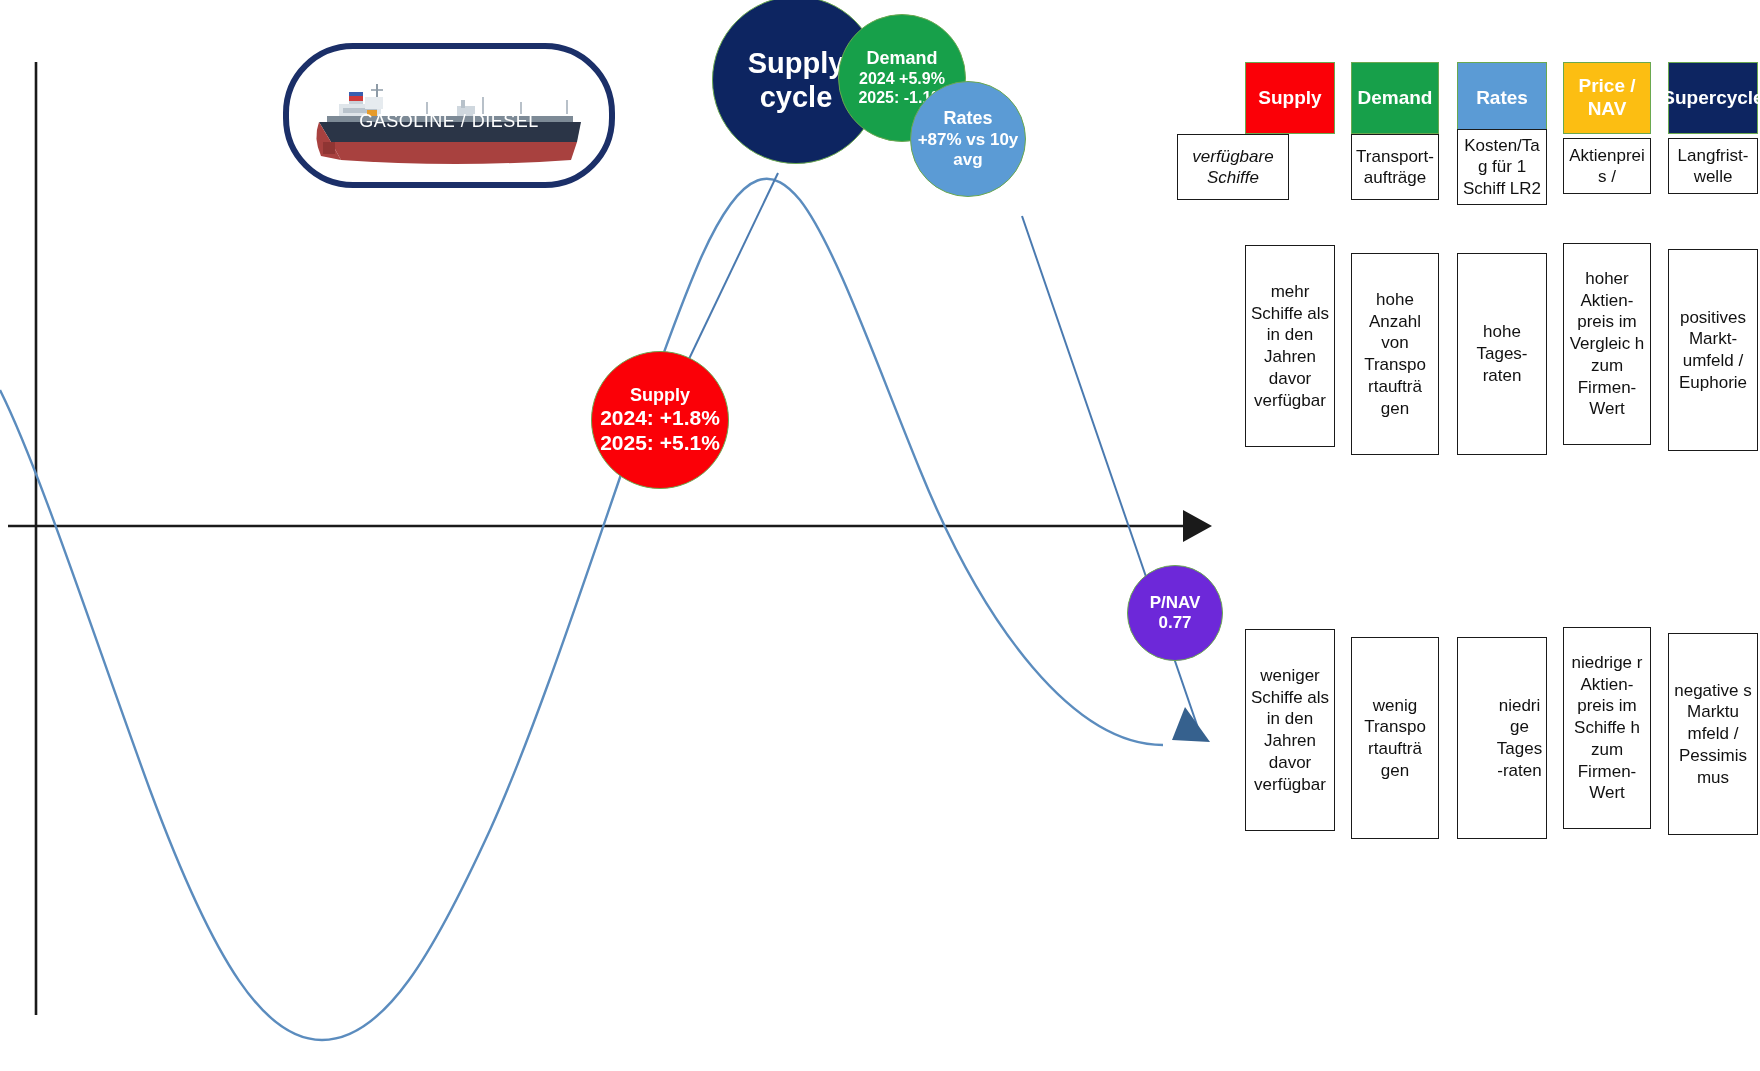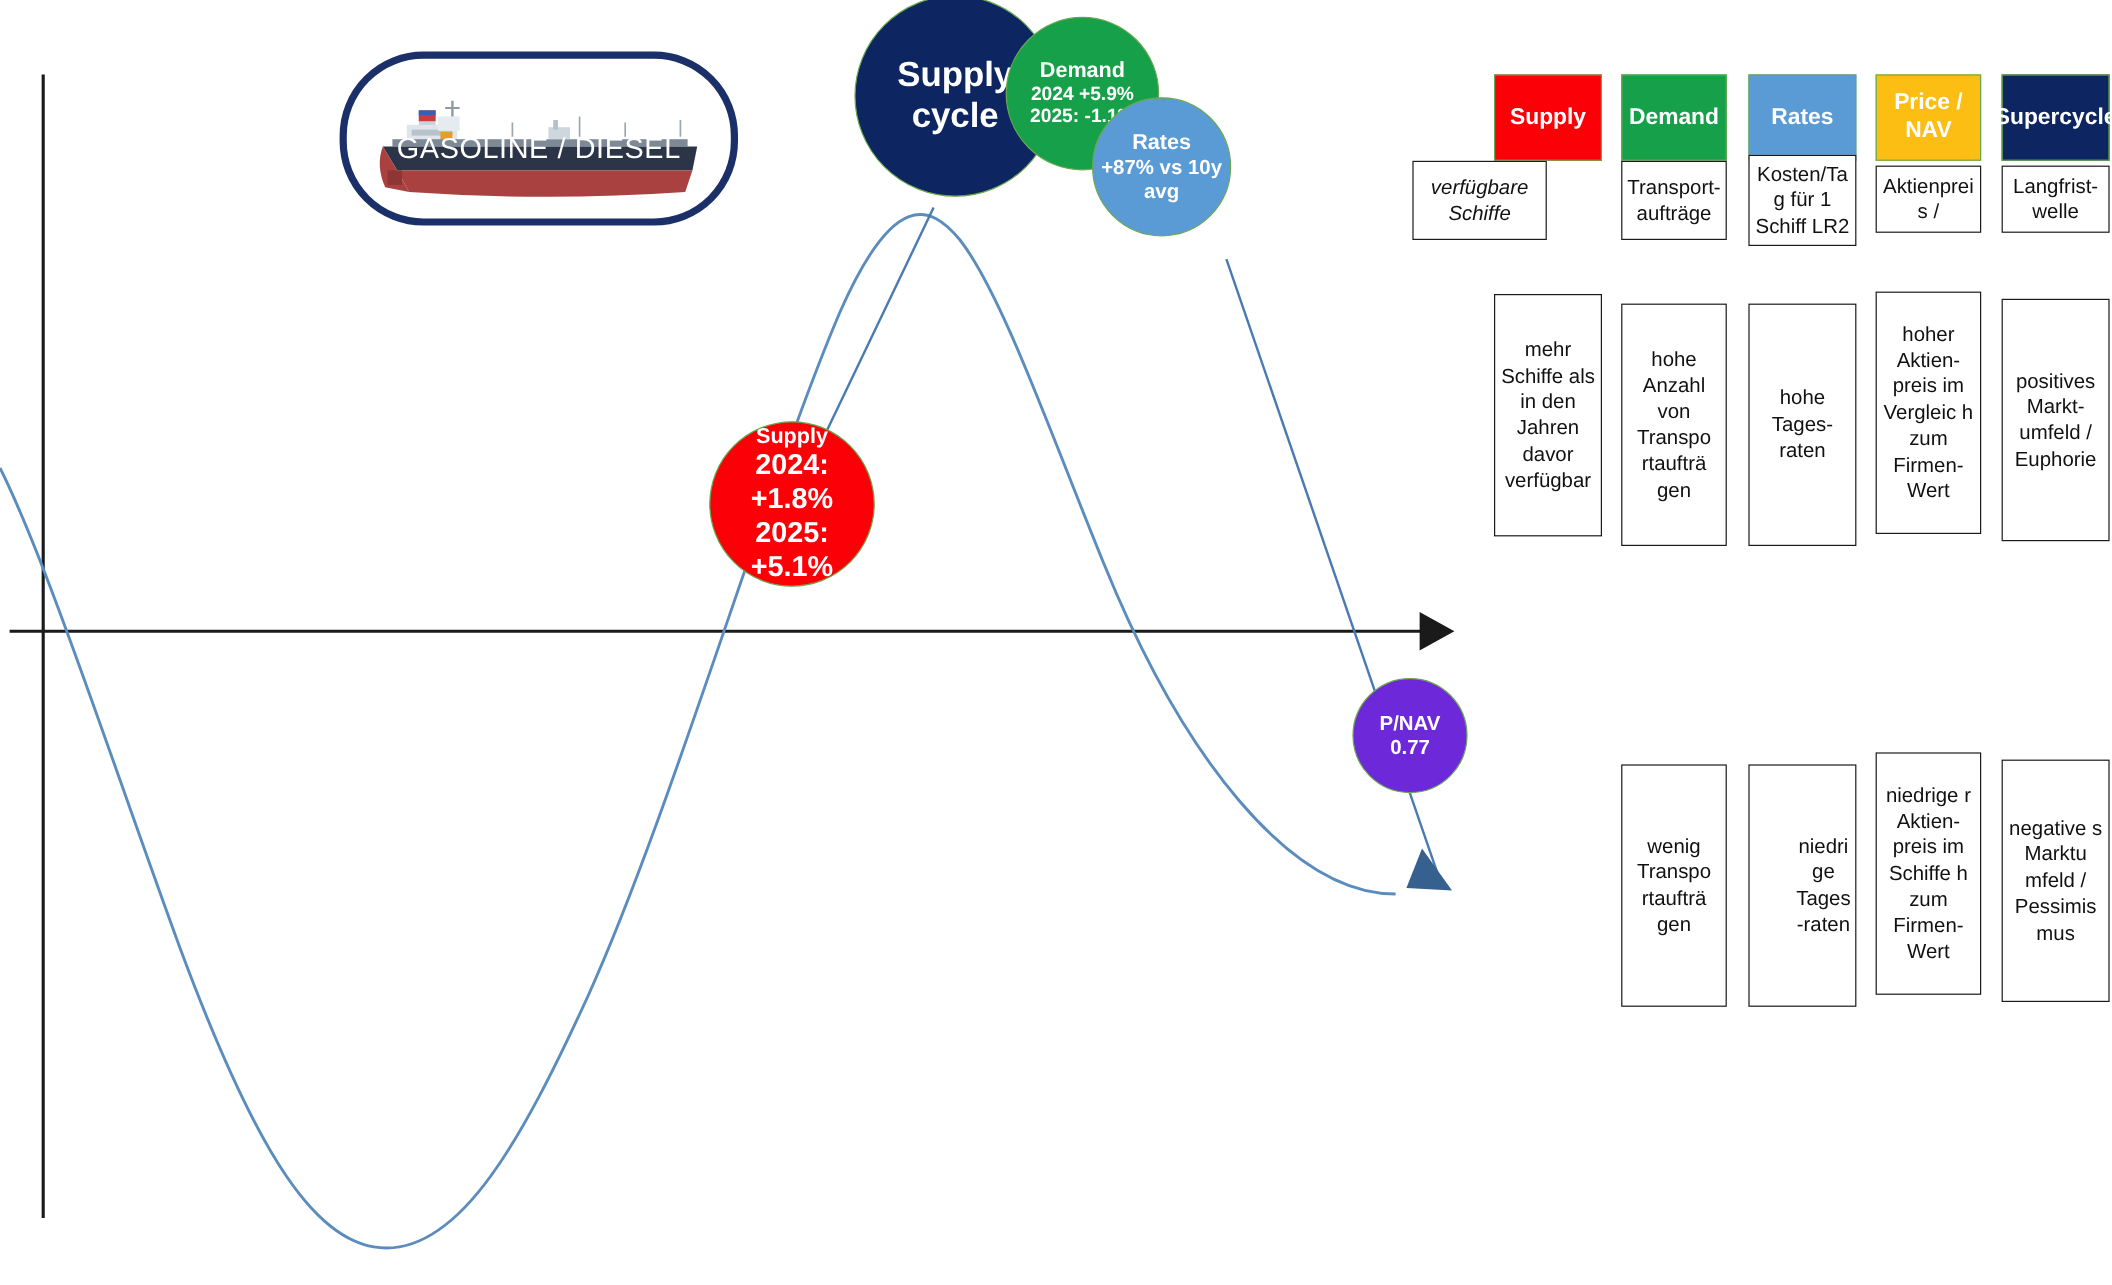--- a/index.html
+++ b/index.html
@@ -45,21 +45,21 @@
     width: 288px;
     height: 104px;
   }
   .ship-label {
     position: absolute;
     left: 0;
     right: 0;
     top: 62px;
     text-align: center;
     color: #ffffff;
-    font-size: 24px;
+    font-size: 18px;
     letter-spacing: 0.5px;
     font-family: "Liberation Sans", sans-serif;
     z-index: 5;
     white-space: nowrap;
   }
 
   
   .bubble {
     position: absolute;
     border-radius: 50%;
@@ -100,21 +100,21 @@
   }
   #bubble-rates .ttl { font-size: 18px; }
   #bubble-rates .sub { font-size: 17px; }
   #bubble-supply {
     left: 591px; top: 351px; width: 138px; height: 138px;
     background: #fb0007;
     font-size: 18px;
     z-index: 5;
   }
   #bubble-supply .ttl { font-size: 18px; }
-  #bubble-supply .sub { font-size: 24px; }
+  #bubble-supply .sub { font-size: 21px; }
   #bubble-pnav {
     left: 1127px; top: 565px; width: 96px; height: 96px;
     background: #6d28d9;
     font-size: 17px;
     z-index: 5;
   }
   #bubble-pnav .ttl { font-size: 17px; }
   #bubble-pnav .sub { font-size: 17px; }
 
   
@@ -244,20 +244,21 @@
 
   <div class="bubble" id="bubble-pnav">
     <span class="ttl">P/NAV</span>
     <span class="sub">0.77</span>
   </div>
 
   <div class="matrix layer" id="matrix-root">
       <div class="hdr-box" style="left: 1245px; top: 62px; width: 90px; height: 72px; background: rgb(251, 0, 7); color: rgb(255, 255, 255); white-space: pre-line;">Supply</div>
       <div class="sub-box" style="left: 1177px; top: 134px; width: 112px; min-height: 66px; font-style: italic;">verfügbare Schiffe</div>
       <div class="cell-box" style="left: 1245px; top: 245px; width: 90px; height: 202px;">mehr Schiffe als in den Jahren davor verfügbar</div>
+      <div class="cell-box" style="left: 1245px; top: 629px; width: 90px; height: 202px;">weniger Schiffe als in den Jahren davor verfügbar</div>
       <div class="hdr-box" style="left: 1351px; top: 62px; width: 88px; height: 72px; background: rgb(23, 160, 74); color: rgb(255, 255, 255); white-space: pre-line;">Demand</div>
       <div class="sub-box" style="left: 1351px; top: 134px; width: 88px; min-height: 66px;">Transport-aufträge</div>
       <div class="cell-box" style="left: 1351px; top: 253px; width: 88px; height: 202px;">hohe Anzahl von Transpo rtaufträ gen</div>
       <div class="cell-box" style="left: 1351px; top: 637px; width: 88px; height: 202px;">wenig Transpo rtaufträ gen</div>
       <div class="hdr-box" style="left: 1457px; top: 62px; width: 90px; height: 72px; background: rgb(91, 155, 213); color: rgb(255, 255, 255); white-space: pre-line;">Rates</div>
       <div class="sub-box" style="left: 1457px; top: 129px; width: 90px; min-height: 76px;">Kosten/Tag für 1 Schiff LR2</div>
       <div class="cell-box" style="left: 1457px; top: 253px; width: 90px; height: 202px;">hohe Tages-raten</div>
       <div class="cell-box" style="left: 1457px; top: 637px; width: 90px; height: 202px; padding-left: 38px;">niedrige Tages-raten</div>
       <div class="hdr-box" style="left: 1563px; top: 62px; width: 88px; height: 72px; background: rgb(252, 190, 18); color: rgb(255, 255, 255); white-space: pre-line;">Price /
 NAV</div>

